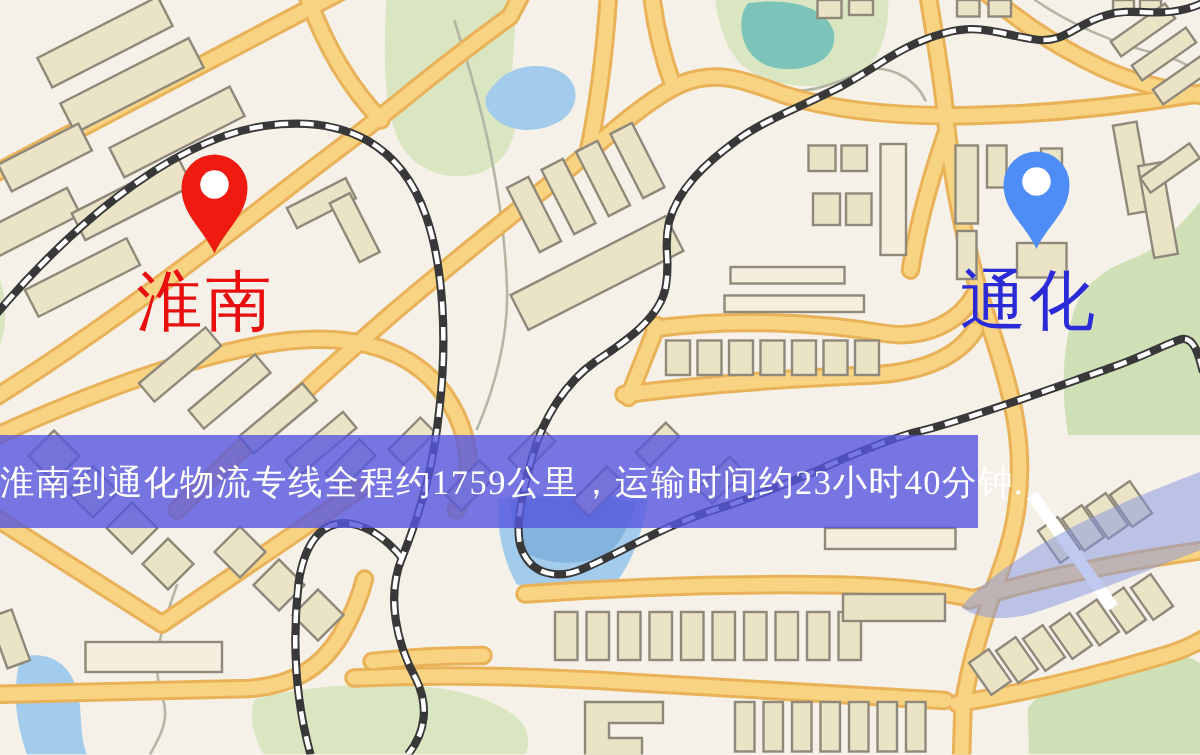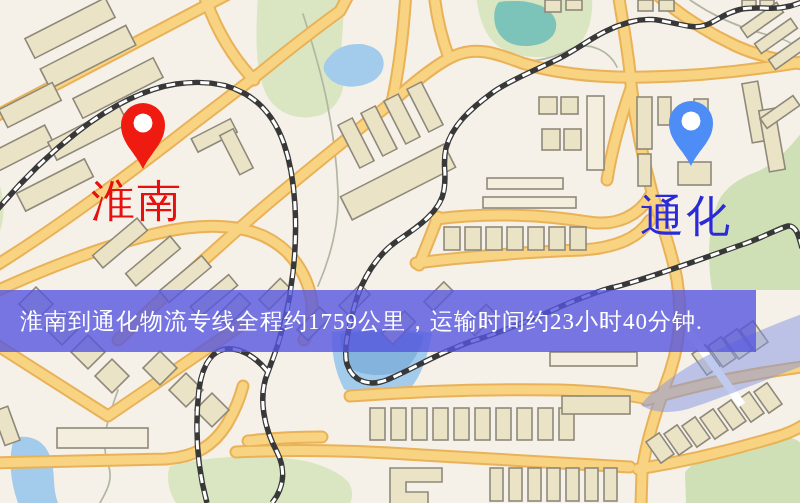--- a/index.html
+++ b/index.html
@@ -23,24 +23,24 @@
   .rail-dash{fill:none;stroke:#ffffff;stroke-width:3;stroke-dasharray:9 8;}
   .minor-white{fill:none;stroke:#ffffff;stroke-width:8;}
   .river-overlay{fill:#8193e2;opacity:.5;}
   
   .city-label{
     position:absolute;font-family:"Liberation Serif",serif;font-weight:400;
     font-size:44px;line-height:1;letter-spacing:2px;white-space:nowrap;
     text-shadow:0 0 1px rgba(255,255,255,.4);
   }
   #origin-label{left:91px;top:180px;}
-  #dest-label{left:640px;top:195px;}
+  #dest-label{left:640px;top:179px;}
   .banner{
-    position:absolute;left:0;top:290px;width:756px;height:62px;
-    display:flex;align-items:center;box-sizing:border-box;padding-left:20px;
+    position:absolute;left:0;top:290px;width:652px;height:62px;
+    display:flex;align-items:center;box-sizing:border-box;
   }
   .banner span{
     font-family:"Liberation Serif",serif;font-size:23px;letter-spacing:1px;
     white-space:nowrap;
   }
 </style>
 </head>
 <body>
 
 <div class="screen">

